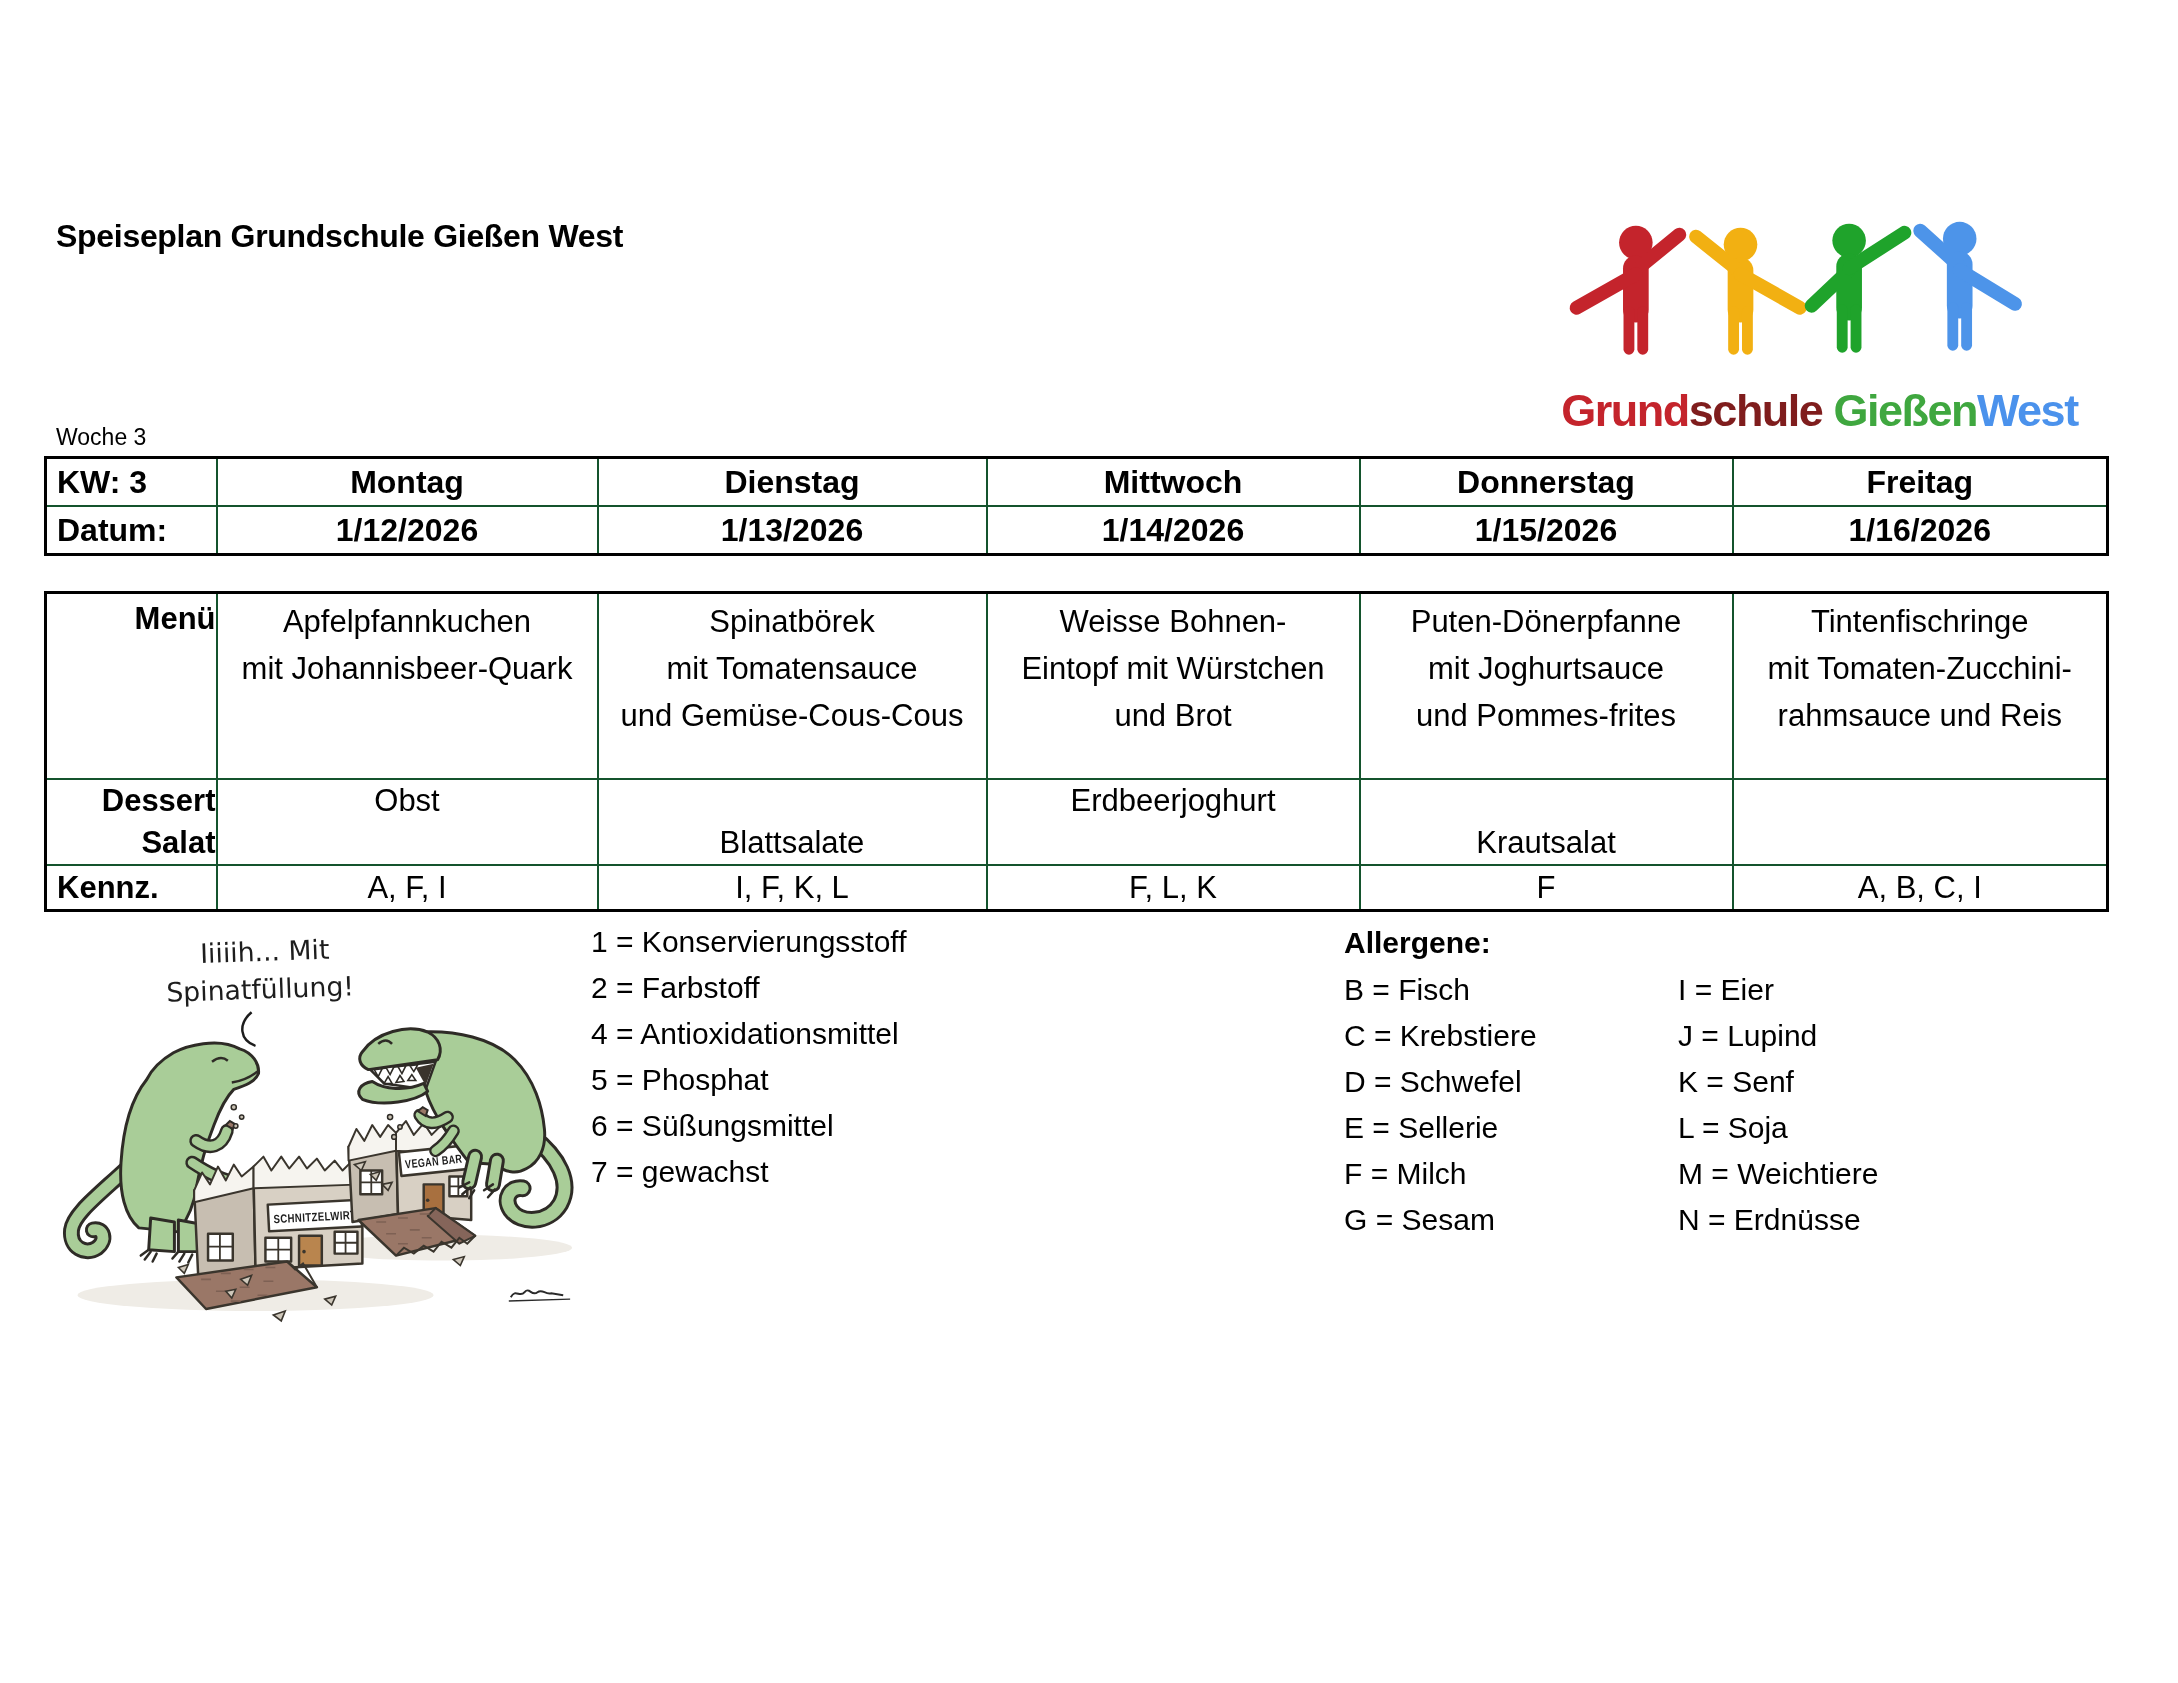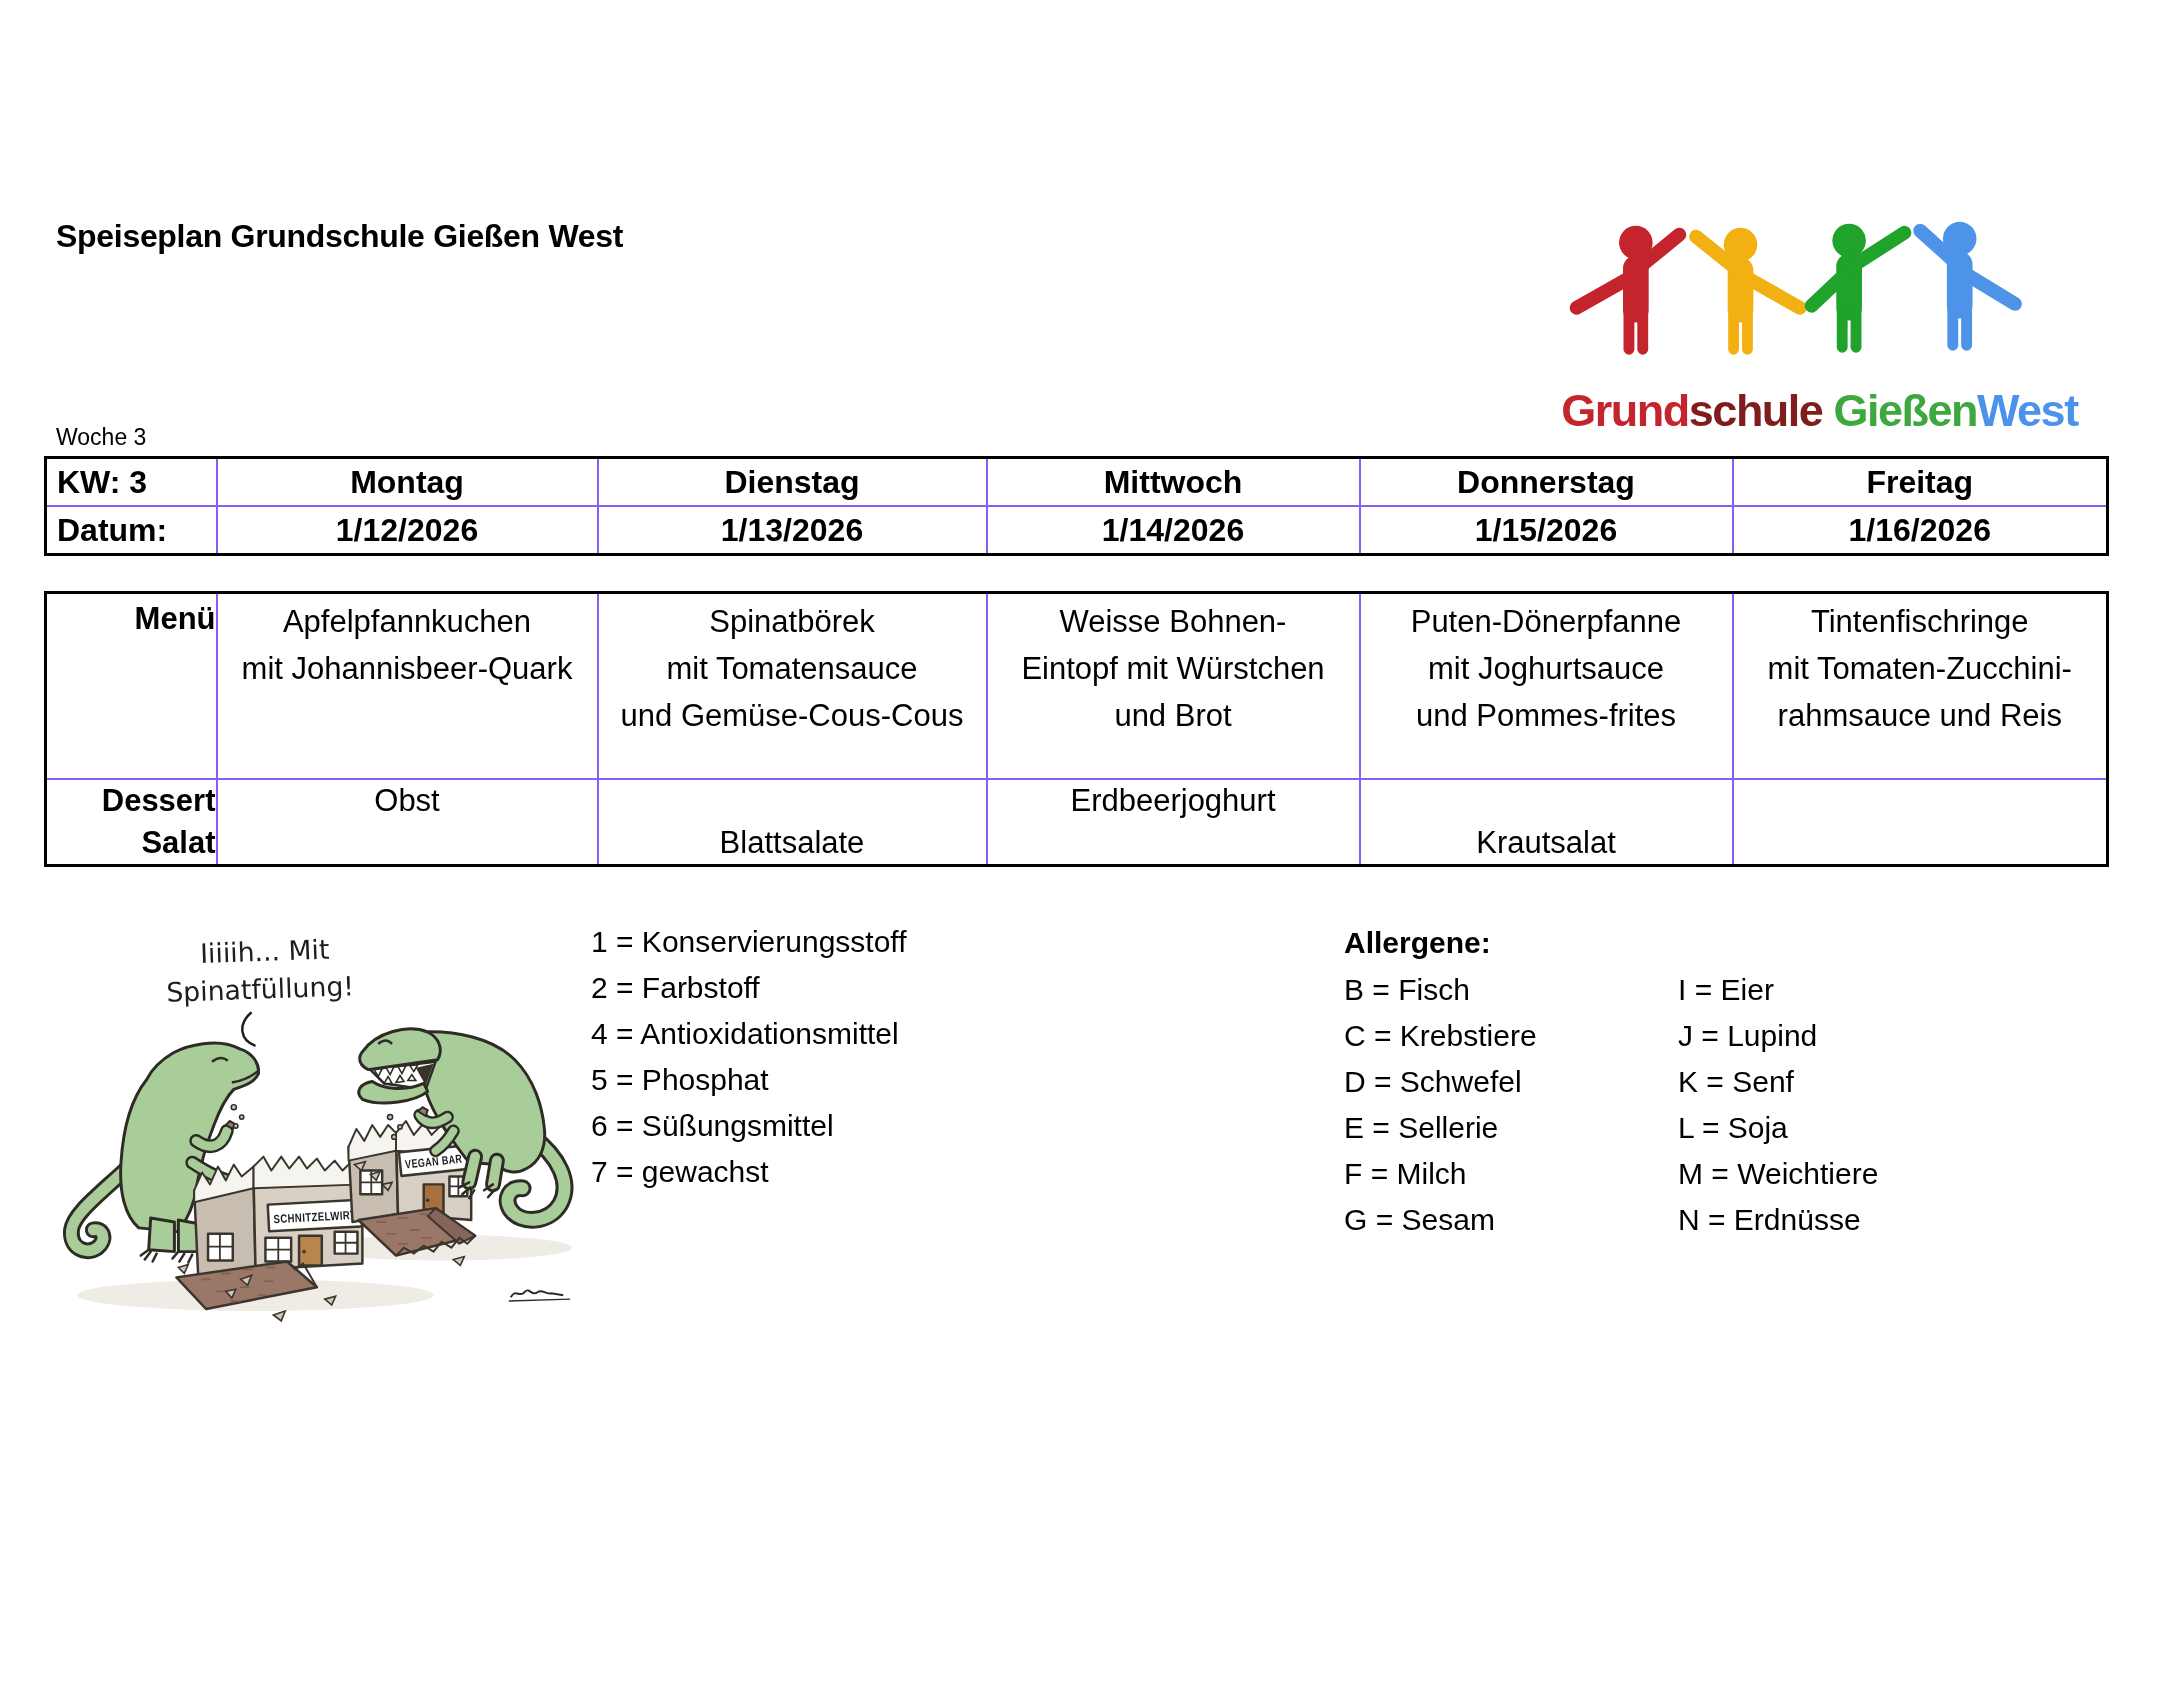--- a/index.html
+++ b/index.html
@@ -9,21 +9,21 @@
   .doc-title{position:absolute;left:56px;top:218px;font-size:32px;font-weight:bold;letter-spacing:-0.3px;}
   .week-label{position:absolute;left:56px;top:424px;font-size:23px;}
 
   
   .logo{position:absolute;left:1552px;top:211px;width:535px;}
   .logo-text{margin-top:14px;text-align:center;font-size:45px;font-weight:bold;letter-spacing:-1.5px;white-space:nowrap;}
 
   
   table.grid{position:absolute;left:44px;border-collapse:collapse;table-layout:fixed;width:2065px;
              border:3px solid #000;}
-  table.grid td{border:2px solid #8b5cf6;overflow:hidden;font-size:31px;padding:0;}
+  table.grid td{border:2px solid #14532d;overflow:hidden;font-size:31px;padding:0;}
   table.week{top:456px;}
   table.week td{height:46px;font-weight:bold;font-size:32px;text-align:center;vertical-align:middle;}
   td.lbl{text-align:left !important;padding-left:10px !important;font-weight:bold;}
 
   table.menu{top:591px;}
   tr.menu-row td{height:180px;vertical-align:top;padding-top:4px;}
   .ml{line-height:47px;text-align:center;}
   tr.ds-row td{height:83px;vertical-align:top;}
   .slot{height:42px;line-height:42px;text-align:center;}
   .slot-lbl{height:42px;line-height:42px;text-align:right;padding-left:10px;font-weight:bold;}
@@ -181,20 +181,28 @@
       </td>
       <td>
         <div class="slot"></div>
         <div class="slot">Krautsalat</div>
       </td>
       <td>
         <div class="slot"></div>
         <div class="slot"></div>
       </td>
     </tr>
+    <tr class="kennz-row">
+      <td class="lbl">Kennz.</td>
+      <td>A, F, I</td>
+      <td>I, F, K, L</td>
+      <td>F, L, K</td>
+      <td>F</td>
+      <td>A, B, C, I</td>
+    </tr>
   </tbody>
     </table>
 
   <div class="legend zusatz">
     <div class="it">1 = Konservierungsstoff</div>
     <div class="it">2 = Farbstoff</div>
     <div class="it">4 = Antioxidationsmittel</div>
     <div class="it">5 = Phosphat</div>
     <div class="it">6 = Süßungsmittel</div>
     <div class="it">7 = gewachst</div>

